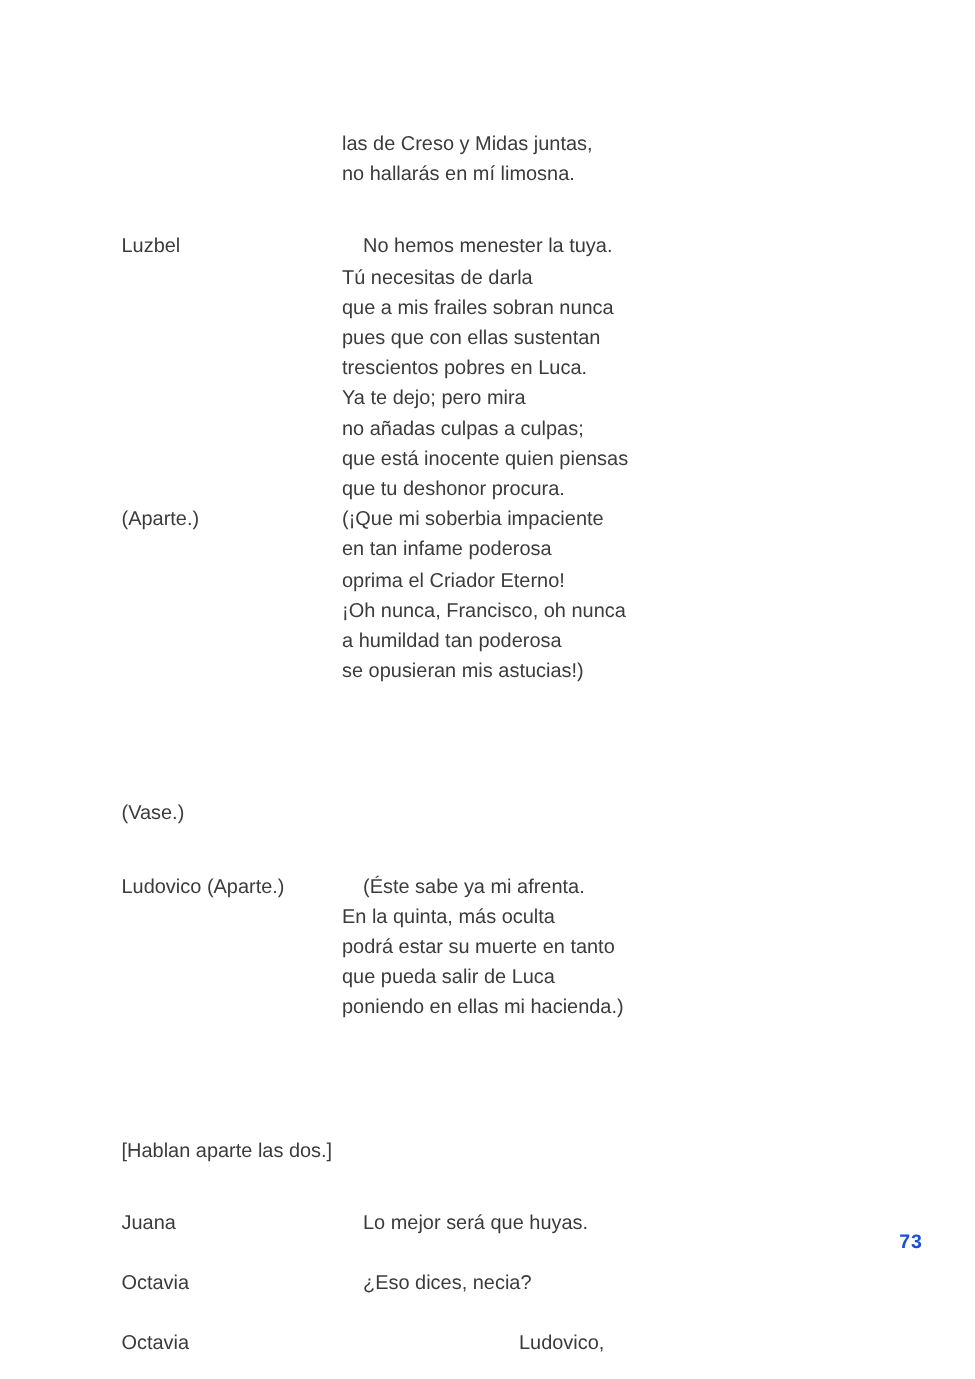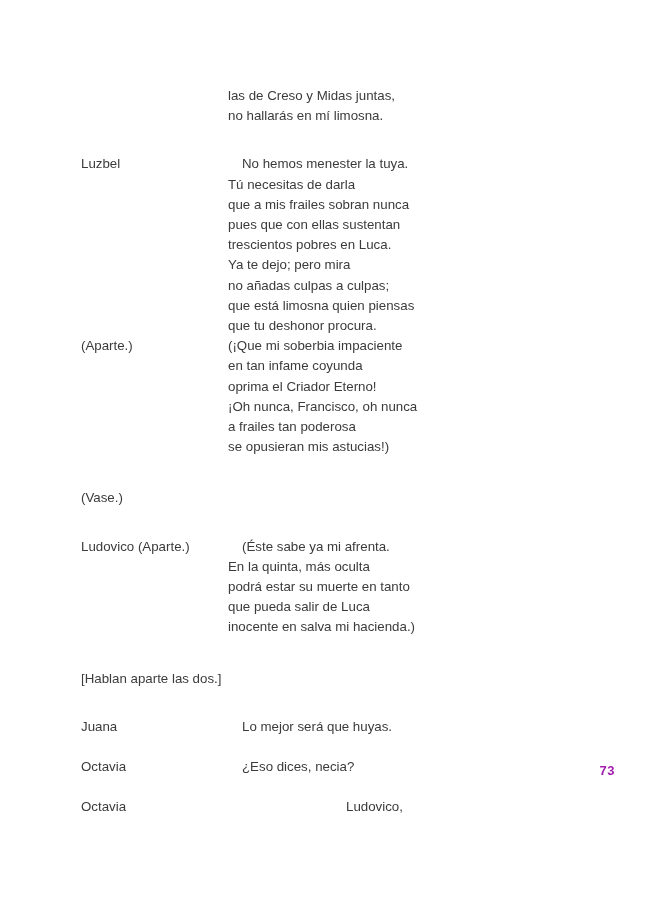--- a/index.html
+++ b/index.html
@@ -51,34 +51,35 @@
   
   .verse.deep {
     padding-left: 118px;
   }
 
   
   .stage-line {
     font-size: 13.3px;
     line-height: 20.2px;
     white-space: pre;
+    margin-top: 44px;
   }
 
   
   .gap-sm { height: 20px; }
   .gap-md { height: 28px; }
   .gap-lg { height: 31px; }
 
   .folio {
     position: absolute;
     right: 68px;
-    top: 763px;
+    top: 820px;
     font-size: 13px;
     font-weight: bold;
-    color: #a21caf;
+    color: #1d4ed8;
     letter-spacing: 0.5px;
   }
 </style>
 </head>
 <body>
 
 <div class="page">
 
   <div class="text-body">
 
@@ -95,51 +96,51 @@
     <div class="speech">
       <div class="speaker">Luzbel</div>
       <div class="verses">
         <div class="verse indent">No hemos menester la tuya.</div>
         <div class="verse">Tú necesitas de darla</div>
         <div class="verse">que a mis frailes sobran nunca</div>
         <div class="verse">pues que con ellas sustentan</div>
         <div class="verse">trescientos pobres en Luca.</div>
         <div class="verse">Ya te dejo; pero mira</div>
         <div class="verse">no añadas culpas a culpas;</div>
-        <div class="verse">que está limosna quien piensas</div>
+        <div class="verse">que está inocente quien piensas</div>
         <div class="verse">que tu deshonor procura.</div>
       </div>
     </div>
 
     <div class="speech">
       <div class="speaker">(Aparte.)</div>
       <div class="verses">
         <div class="verse">(¡Que mi soberbia impaciente</div>
-        <div class="verse">en tan infame coyunda</div>
+        <div class="verse">en tan infame poderosa</div>
         <div class="verse">oprima el Criador Eterno!</div>
         <div class="verse">¡Oh nunca, Francisco, oh nunca</div>
-        <div class="verse">a frailes tan poderosa</div>
+        <div class="verse">a humildad tan poderosa</div>
         <div class="verse">se opusieran mis astucias!)</div>
       </div>
     </div>
 
     <div class="gap-lg"></div>
 
     <div class="stage-line">(Vase.)</div>
 
     <div class="gap-md"></div>
 
     <div class="speech">
       <div class="speaker">Ludovico (Aparte.)</div>
       <div class="verses">
         <div class="verse indent">(Éste sabe ya mi afrenta.</div>
         <div class="verse">En la quinta, más oculta</div>
         <div class="verse">podrá estar su muerte en tanto</div>
         <div class="verse">que pueda salir de Luca</div>
-        <div class="verse">inocente en salva mi hacienda.)</div>
+        <div class="verse">poniendo en ellas mi hacienda.)</div>
       </div>
     </div>
 
     <div class="gap-lg"></div>
 
     <div class="stage-line">[Hablan aparte las dos.]</div>
 
     <div class="gap-md"></div>
 
     <div class="speech">

